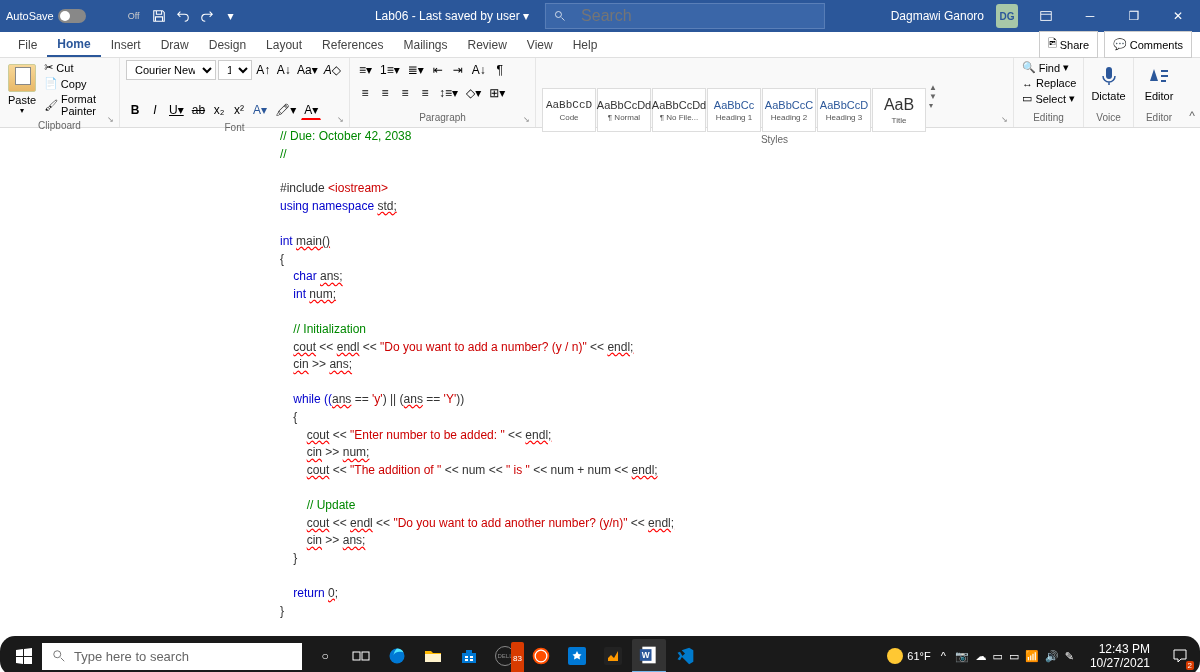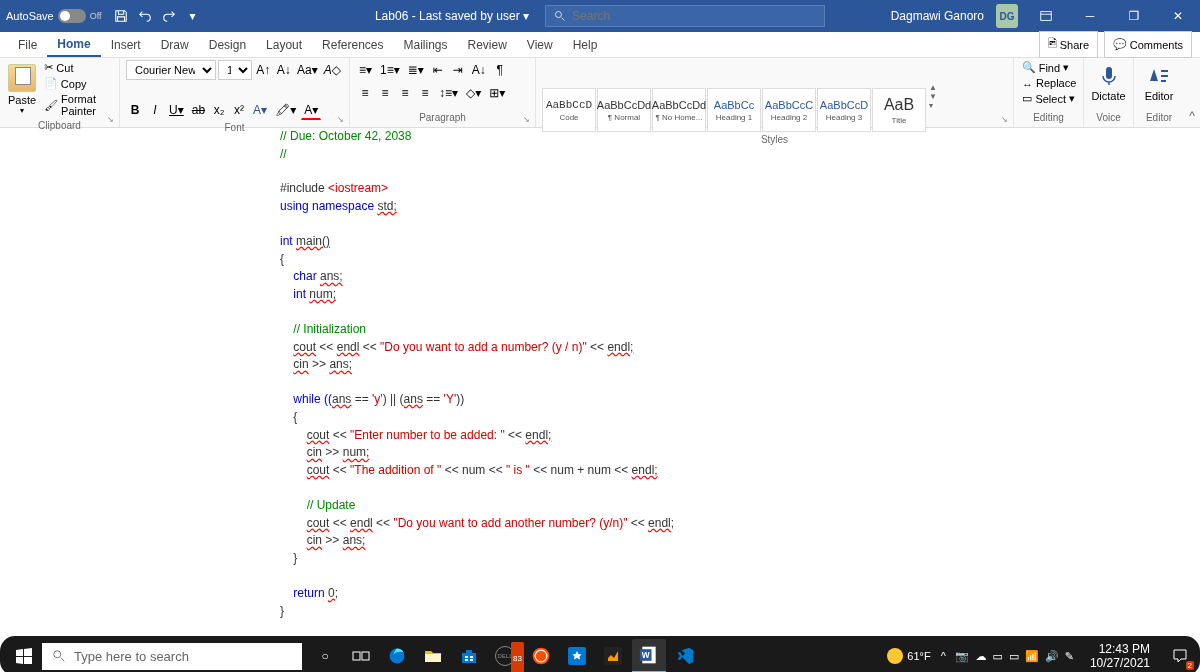--- a/index.html
+++ b/index.html
@@ -3,26 +3,26 @@
 <meta charset="utf-8">
 <style>
 * { margin: 0; padding: 0; box-sizing: border-box; font-family: 'Segoe UI', Tahoma, sans-serif; }
 body { width: 1200px; height: 672px; background: #fff; overflow: hidden; font-size: 12px; }
 
 
 .titlebar { height: 28px; background: #2b579a; color: #fff; display: flex; align-items: center; padding: 16px 6px; }
 .autosave { display: flex; align-items: center; gap: 4px; font-size: 11px; }
 .toggle { width: 28px; height: 14px; background: #888; border-radius: 7px; position: relative; }
 .toggle::after { content: ''; position: absolute; width: 10px; height: 10px; background: #fff; border-radius: 50%; top: 2px; left: 2px; }
-.toggle-label { font-size: 9px; color: #ccc; }
+.toggle-label { font-size: 9px; color: #ccc; margin-left: 38px; }
 .qat { display: flex; gap: 6px; margin-left: 10px; align-items: center; }
 .qat-btn { width: 18px; height: 18px; display: flex; align-items: center; justify-content: center; color: #fff; }
 .title-center { position: absolute; left: 50%; transform: translateX(-50%); display: flex; align-items: center; gap: 16px; }
 .search-box { background: #3a66a8; border: 1px solid #5a7fb8; padding: 3px 8px; width: 280px; display: flex; align-items: center; gap: 6px; }
-.search-box input { background: transparent; border: none; color: #000000; outline: none; font-size: 12px; }
+.search-box input { background: transparent; border: none; color: #000000; outline: none; font-size: 16px; margin-left: 9px; }
 .title-right { margin-left: auto; display: flex; align-items: center; gap: 12px; }
 .user-badge { background: #a8c8a8; color: #2b579a; width: 22px; height: 24px; border-radius: 3px; display: flex; align-items: center; justify-content: center; font-size: 10px; font-weight: bold; }
 .win-btn { width: 32px; height: 28px; display: flex; align-items: center; justify-content: center; color: #fff; }
 
 
 .menu-tabs { height: 26px; background: #fff; border-bottom: 1px solid #e0e0e0; display: flex; align-items: center; padding: 0 8px; }
 .menu-tab { padding: 4px 10px; font-size: 12px; color: #444; cursor: pointer; }
 .menu-tab.active { font-weight: 600; border-bottom: 2px solid #2b579a; color: #2b579a; }
 .menu-right { margin-left: auto; display: flex; gap: 6px; }
 .share-btn, .comments-btn { padding: 3px 8px; border: 1px solid #ccc; background: #fff; font-size: 11px; display: flex; align-items: center; gap: 3px; }
@@ -229,21 +229,21 @@
       <div class="style-item">
           <div class="style-preview" style="font-family:Courier New">AaBbCcD</div>
           <div class="style-label">Code</div>
         </div>
       <div class="style-item">
           <div class="style-preview">AaBbCcDd</div>
           <div class="style-label">¶ Normal</div>
         </div>
       <div class="style-item">
           <div class="style-preview">AaBbCcDd</div>
-          <div class="style-label">¶ No Home...</div>
+          <div class="style-label">¶ No File...</div>
         </div>
       <div class="style-item">
           <div class="style-preview blue">AaBbCc</div>
           <div class="style-label">Heading 1</div>
         </div>
       <div class="style-item">
           <div class="style-preview blue">AaBbCcC</div>
           <div class="style-label">Heading 2</div>
         </div>
       <div class="style-item">

